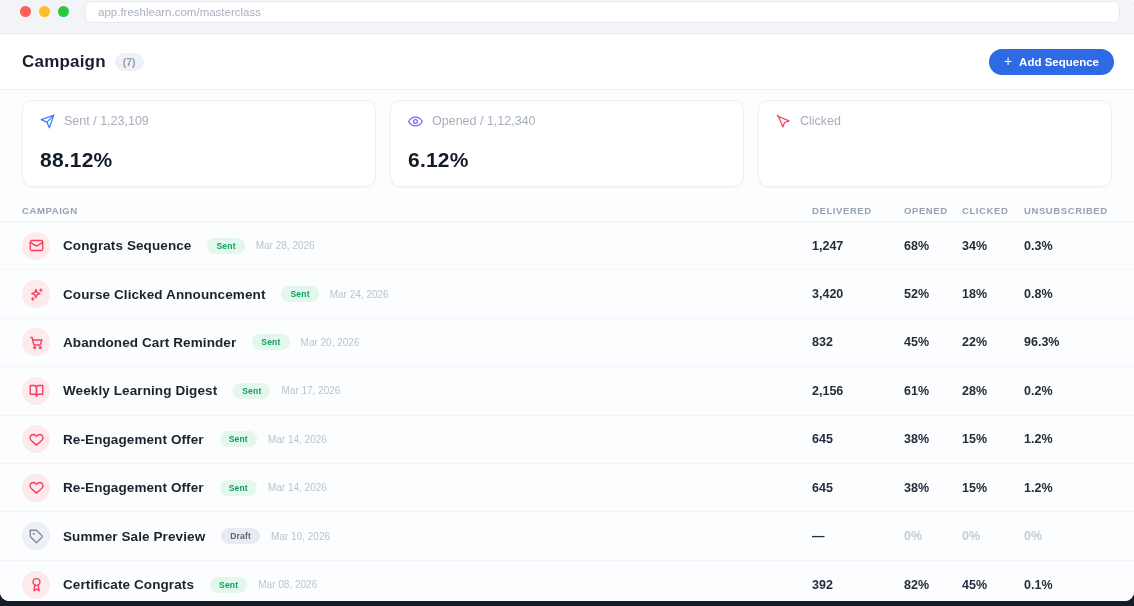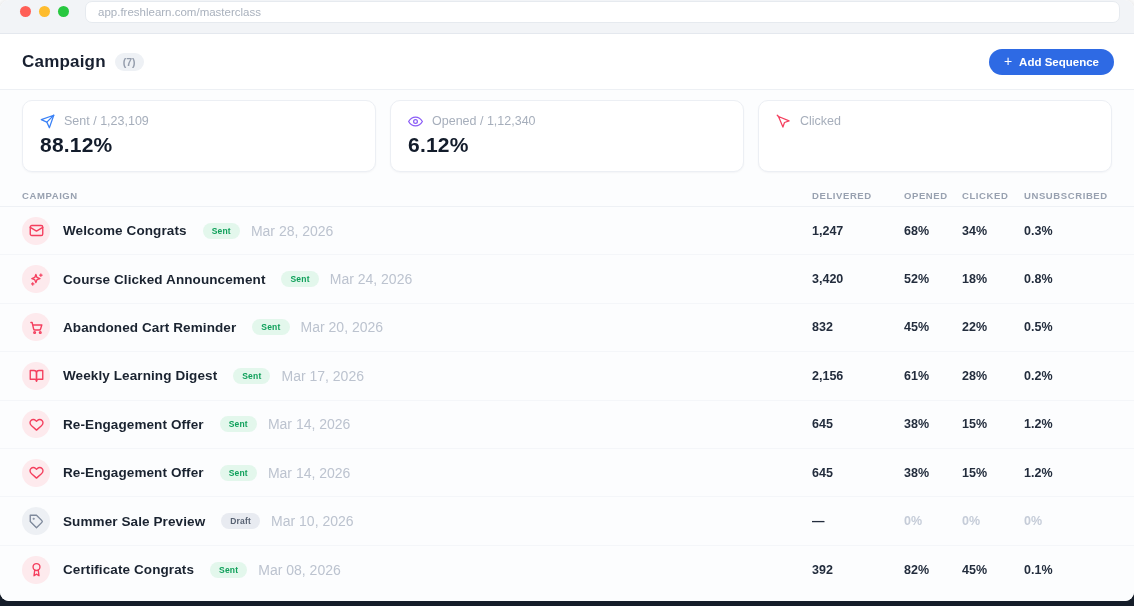--- a/index.html
+++ b/index.html
@@ -51,21 +51,21 @@
     display:grid; grid-template-columns:1fr 1fr 1fr; gap:14px;
     padding:10px 22px 12px; background:#fcfdfe;
   }
   .card {
     background:#ffffff; border:1px solid #eceff4; border-radius:10px;
     padding:13px 17px 14px; box-shadow:0 1px 2px rgba(20,30,50,.04);
   }
   .card-top { display:flex; align-items:flex-start; gap:9px; }
   .card-top svg { width:15px; height:15px; }
   .card-label { font-size:12.5px; font-weight:500; color:#a6aebb; }
-  .card-value { margin-top:0; font-size:21px; font-weight:800; color:#131c2b; letter-spacing:.2px; }
+  .card-value { margin-top:15px; font-size:21px; font-weight:800; color:#131c2b; letter-spacing:.2px; }
   .c-blue { color:#3b82f6; } .c-purple { color:#8b5cf6; } .c-rose { color:#f43f5e; }
   
   .table { flex:1; background:#fcfdfe; display:flex; flex-direction:column; }
   .grid-cols {
     display:grid; grid-template-columns:1fr 92px 58px 62px 84px;
     padding-left:22px; padding-right:26px; align-items:center;
   }
   .thead { height:23px; flex:0 0 23px; border-bottom:1px solid #eef1f5; }
   .th {
     font-size:9.5px; font-weight:700; color:#98a1b0; letter-spacing:.6px;
@@ -80,21 +80,21 @@
     display:flex; align-items:center; justify-content:center; flex:0 0 28px;
     color:#f43f5e;
   }
   .icon-circle svg { width:15px; height:15px; }
   .camp-name { margin-left:13px; font-size:13.5px; font-weight:700; color:#1a2330; letter-spacing:.1px; }
   .status-badge {
     margin-left:16px; font-size:8.5px; font-weight:700; letter-spacing:.2px;
     background:#e3f7ec; color:#0fa05a; border-radius:8px; padding:3px 9px;
   }
   .status-badge.draft { background:#e8ebf1; color:#5a6474; }
-  .row-date { margin-left:11px; font-size:14px; font-weight:500; color:#bcc3cf; }
+  .row-date { margin-left:11px; font-size:10px; font-weight:500; color:#bcc3cf; }
   .cell.num { font-size:12.5px; font-weight:700; color:#232d3d; }
   .row.muted .icon-circle { background:#edf0f4; color:#7e899b; }
   .row.muted .cell.pct { color:#c5ccd8; }
 </style>
 </head>
 <body>
 
 <div class="window">
 
   <div class="chrome">
@@ -164,21 +164,21 @@
     </div>
 
     <div class="grid-cols row">
       <div class="camp-cell">
         <span class="icon-circle">
           <svg viewBox="0 0 24 24" fill="none" stroke="currentColor" stroke-width="2.2" stroke-linecap="round" stroke-linejoin="round">
               <rect x="2" y="4" width="20" height="16" rx="2.5"></rect>
               <path d="m22 7-10 6L2 7"></path>
             </svg>
         </span>
-        <span class="camp-name">Welcome Congrats</span>
+        <span class="camp-name">Congrats Sequence</span>
         <span class="status-badge">Sent</span>
         <span class="row-date">Mar 28, 2026</span>
       </div>
       <span class="cell num">1,247</span>
       <span class="cell num pct">68%</span>
       <span class="cell num pct">34%</span>
       <span class="cell num pct">0.3%</span>
     </div>
 
     <div class="grid-cols row">
@@ -208,21 +208,21 @@
               <path d="M3 4h2l2.4 10.4a2 2 0 0 0 2 1.6h7.1a2 2 0 0 0 2-1.6L20.5 8H6"></path>
             </svg>
         </span>
         <span class="camp-name">Abandoned Cart Reminder</span>
         <span class="status-badge">Sent</span>
         <span class="row-date">Mar 20, 2026</span>
       </div>
       <span class="cell num">832</span>
       <span class="cell num pct">45%</span>
       <span class="cell num pct">22%</span>
-      <span class="cell num pct">0.5%</span>
+      <span class="cell num pct">96.3%</span>
     </div>
 
     <div class="grid-cols row">
       <div class="camp-cell">
         <span class="icon-circle">
           <svg viewBox="0 0 24 24" fill="none" stroke="currentColor" stroke-width="2.2" stroke-linecap="round" stroke-linejoin="round">
               <path d="M2 4h6a4 4 0 0 1 4 4v13a3 3 0 0 0-3-3H2z"></path>
               <path d="M22 4h-6a4 4 0 0 0-4 4v13a3 3 0 0 1 3-3h7z"></path>
             </svg>
         </span>

